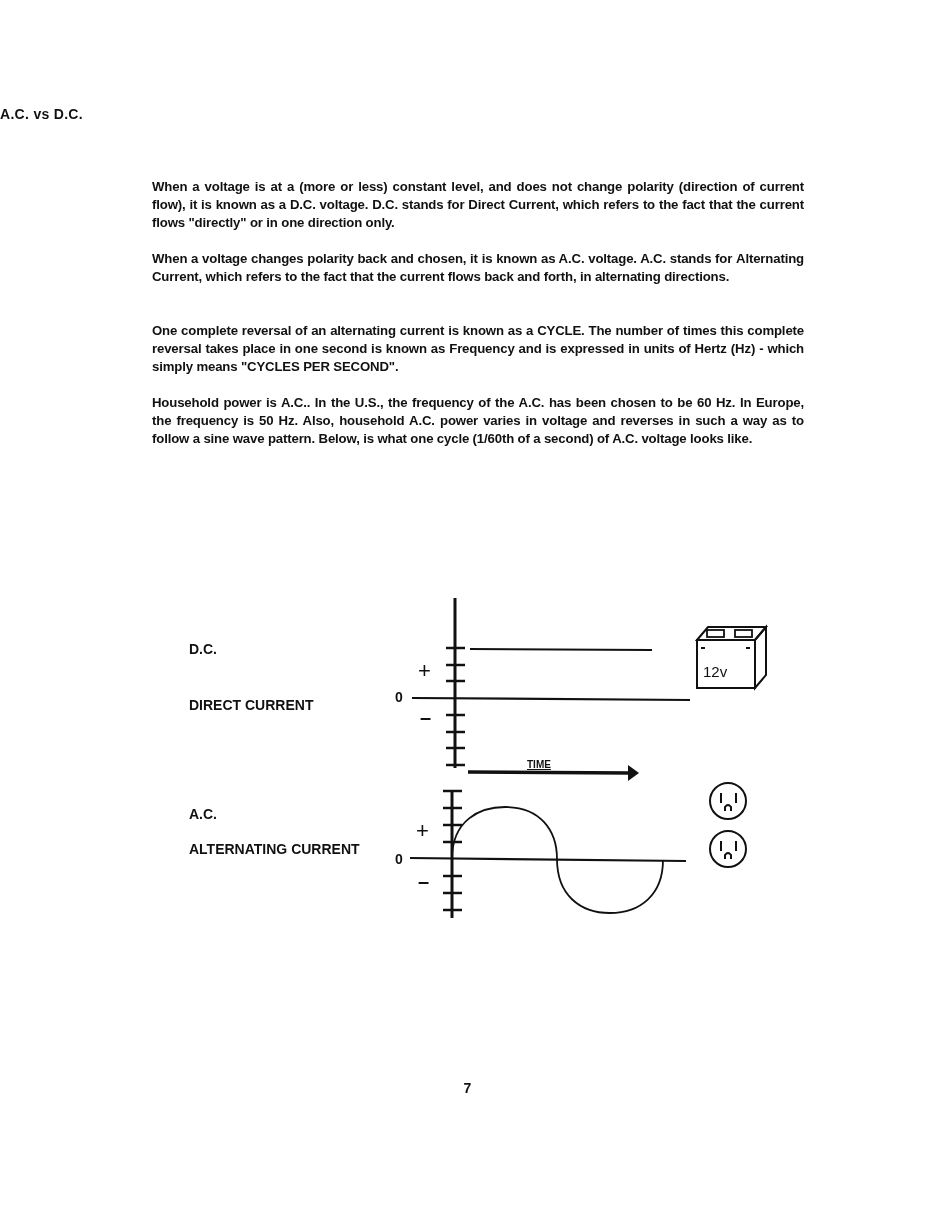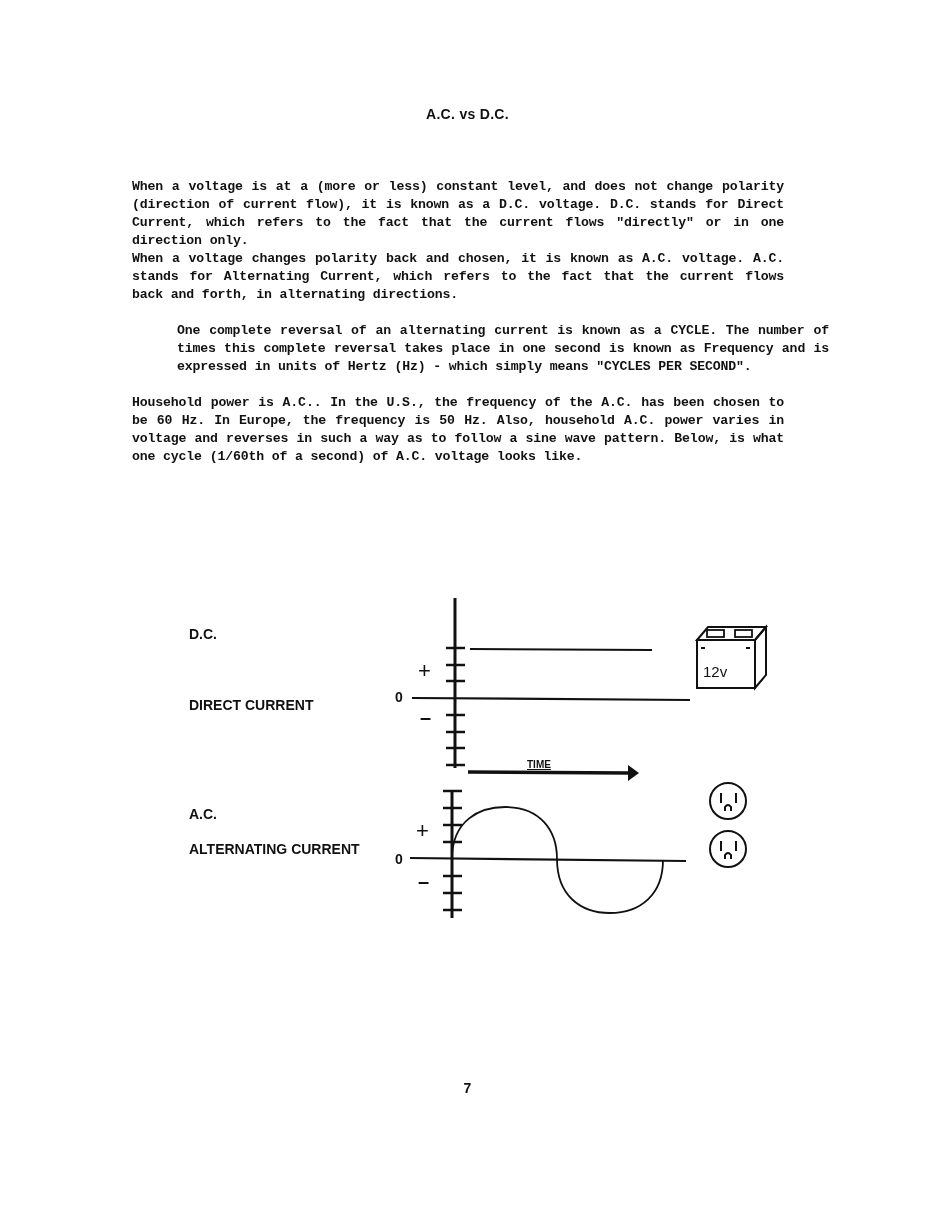--- a/index.html
+++ b/index.html
@@ -1,38 +1,38 @@
 <!DOCTYPE html>
 <html><head>
 <meta charset="utf-8">
 <style>
   html, body { margin: 0; padding: 0; background: #ffffff; }
   body { width: 935px; height: 1210px; position: relative; overflow: hidden;
          font-family: "Liberation Sans", sans-serif; color: #111; }
-  .title { position: absolute; left: 0; width: 935px; top: 106px; text-align: center;
+  .title { position: absolute; left: 0; width: 935px; top: 106px; 
            font-weight: bold; font-size: 14px; letter-spacing: 0.3px; }
-  .para { position: absolute; left: 132px; width: 652px; font-weight: bold; font-size: 13.2px;
-          line-height: 18px; text-align: justify; letter-spacing: -0.15px; font-family: Liberation Mono, monospace; }
+  .para { position: absolute; left: 152px; width: 652px; font-weight: bold; font-size: 13.2px;
+          line-height: 18px; text-align: justify; letter-spacing: -0.15px; }
   .para b { font-weight: 900; }
   .label { position: absolute; font-weight: bold; font-size: 14px; }
   .page-num { position: absolute; left: 0; width: 935px; top: 1080px; text-align: center;
               font-weight: bold; font-size: 14px; }
   svg { position: absolute; left: 0; top: 0; }
 </style>
 </head>
 <body>
 
 <div class="title">A.C. vs D.C.</div>
 
 <div class="para" style="top:178px;"><span>When a voltage is at a (more or less) constant level, and does not change polarity (direction of current flow), it is known as a D.C. voltage.  D.C. stands for </span><b>Direct Current</b><span>, which refers to the fact that the current flows "directly" or in one direction only.</span></div>
 <div class="para" style="top:250px;"><span>When a voltage changes polarity back and chosen, it is known as A.C. voltage.  A.C. stands for </span><b>Alternating Current</b><span>, which refers to the fact that the current flows back and forth, in alternating directions.</span></div>
-<div class="para" style="top:322px;margin-left:45px;"><span>One complete reversal of an alternating current is known as a CYCLE.  The number of times this complete reversal takes place in one second is known as </span><b>Frequency</b><span> and is expressed in units of Hertz (Hz) - which simply means "CYCLES PER SECOND".</span></div>
+<div class="para" style="top:322px;"><span>One complete reversal of an alternating current is known as a CYCLE.  The number of times this complete reversal takes place in one second is known as </span><b>Frequency</b><span> and is expressed in units of Hertz (Hz) - which simply means "CYCLES PER SECOND".</span></div>
 <div class="para" style="top:394px;"><span>Household power is A.C..  In the U.S., the frequency of the A.C. has been chosen to be 60 Hz. In Europe, the frequency is 50 Hz.  Also, household A.C. power varies in voltage and reverses in such a way as to follow a sine wave pattern.  Below, is what one cycle (1/60th of a second) of A.C. voltage looks like.</span></div>
 
-<div class="label" style="left:189px; top:626px;">D.C.</div>
+<div class="label" style="left:189px; top:641px;">D.C.</div>
 <div class="label" style="left:189px; top:697px;">DIRECT CURRENT</div>
 <div class="label" style="left:189px; top:806px;">A.C.</div>
 <div class="label" style="left:189px; top:841px;">ALTERNATING CURRENT</div>
 
 <div class="label" style="left:418px; top:658px; font-size:22px; font-weight:normal;">+</div>
 <div class="label" style="left:395px; top:689px;">0</div>
 <div class="label" style="left:420px; top:706px; font-size:20px;">–</div>
 <div class="label" style="left:416px; top:818px; font-size:22px; font-weight:normal;">+</div>
 <div class="label" style="left:395px; top:851px;">0</div>
 <div class="label" style="left:418px; top:870px; font-size:20px;">–</div>

